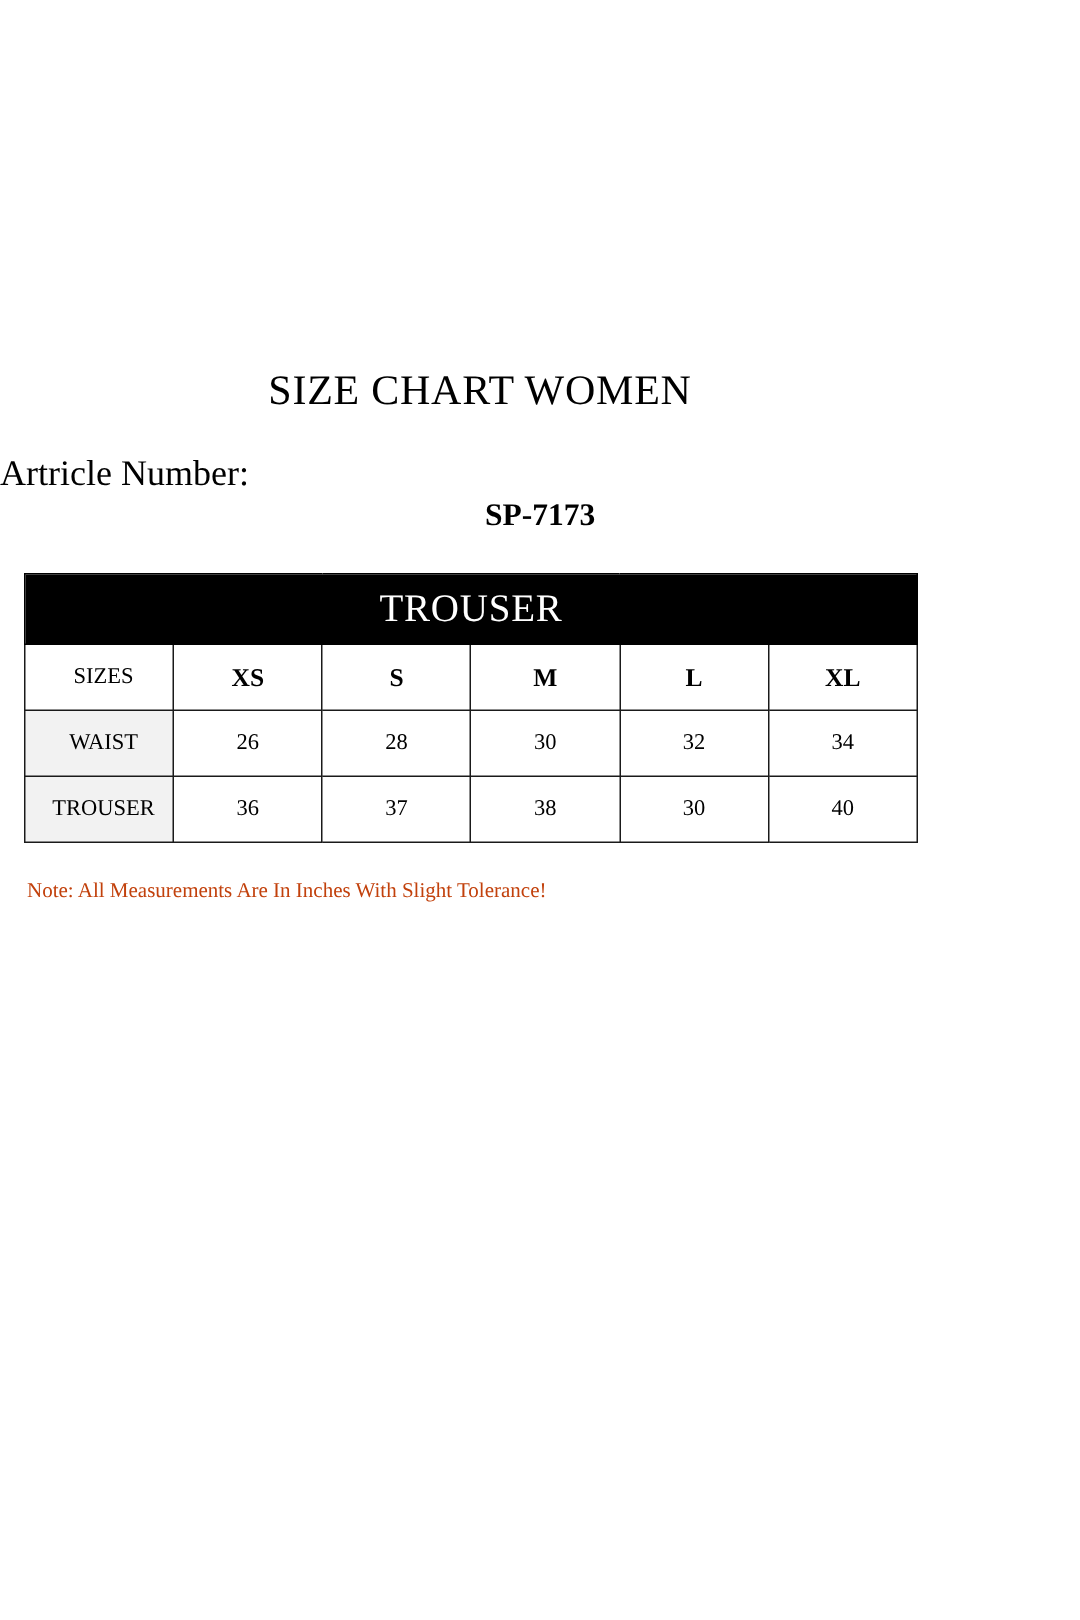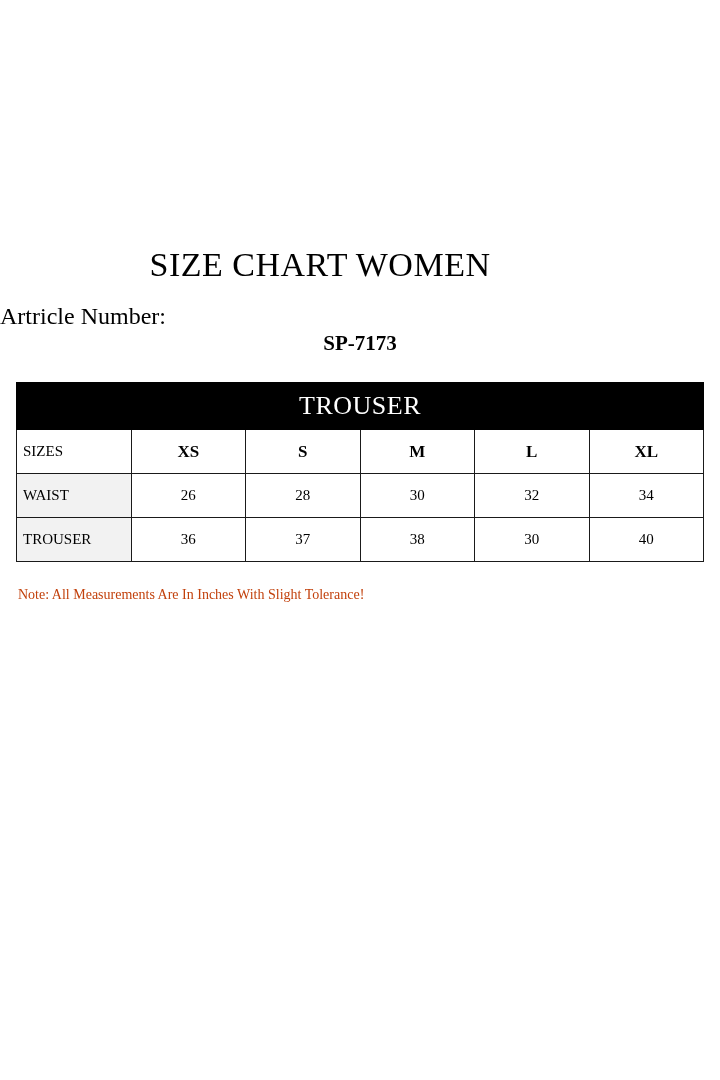--- a/index.html
+++ b/index.html
@@ -24,21 +24,21 @@
     height: 1080px;
     background: #ffffff;
   }
 
   .doc-title {
     position: absolute;
     left: 0;
     top: 246px;
     width: 640px;
     text-align: center;
-    font-size: 34px;
+    font-size: 28px;
     font-weight: 400;
     letter-spacing: 0.5px;
     line-height: 1.1;
   }
 
   .article-label {
     position: absolute;
     left: 0;
     top: 303px;
     width: 593px;
@@ -54,21 +54,21 @@
     width: 720px;
     text-align: center;
     font-size: 21px;
     font-weight: bold;
   }
 
   .size-table {
     position: absolute;
     left: 16px;
     top: 382px;
-    width: 688px;
+    width: 596px;
     border-collapse: collapse;
     table-layout: fixed;
     padding-left: 14px;
   }
 
   .size-table td, .size-table th {
     border: 1px solid #1a1a1a;
     padding: 0;
     margin: 0;
   }
@@ -79,21 +79,21 @@
     text-align: center;
     font-size: 26px;
     font-weight: 400;
     height: 46px;
     letter-spacing: 0.5px;
     border: 1px solid #000000 !important;
   }
 
   .row-label {
     width: 224px;
-    text-align: left;
+    text-align: center;
     padding-left: 6px !important;
     font-size: 15px;
     font-weight: 400;
     height: 43px;
     vertical-align: middle;
   }
 
   .col-head {
     text-align: center;
     font-size: 17px;

